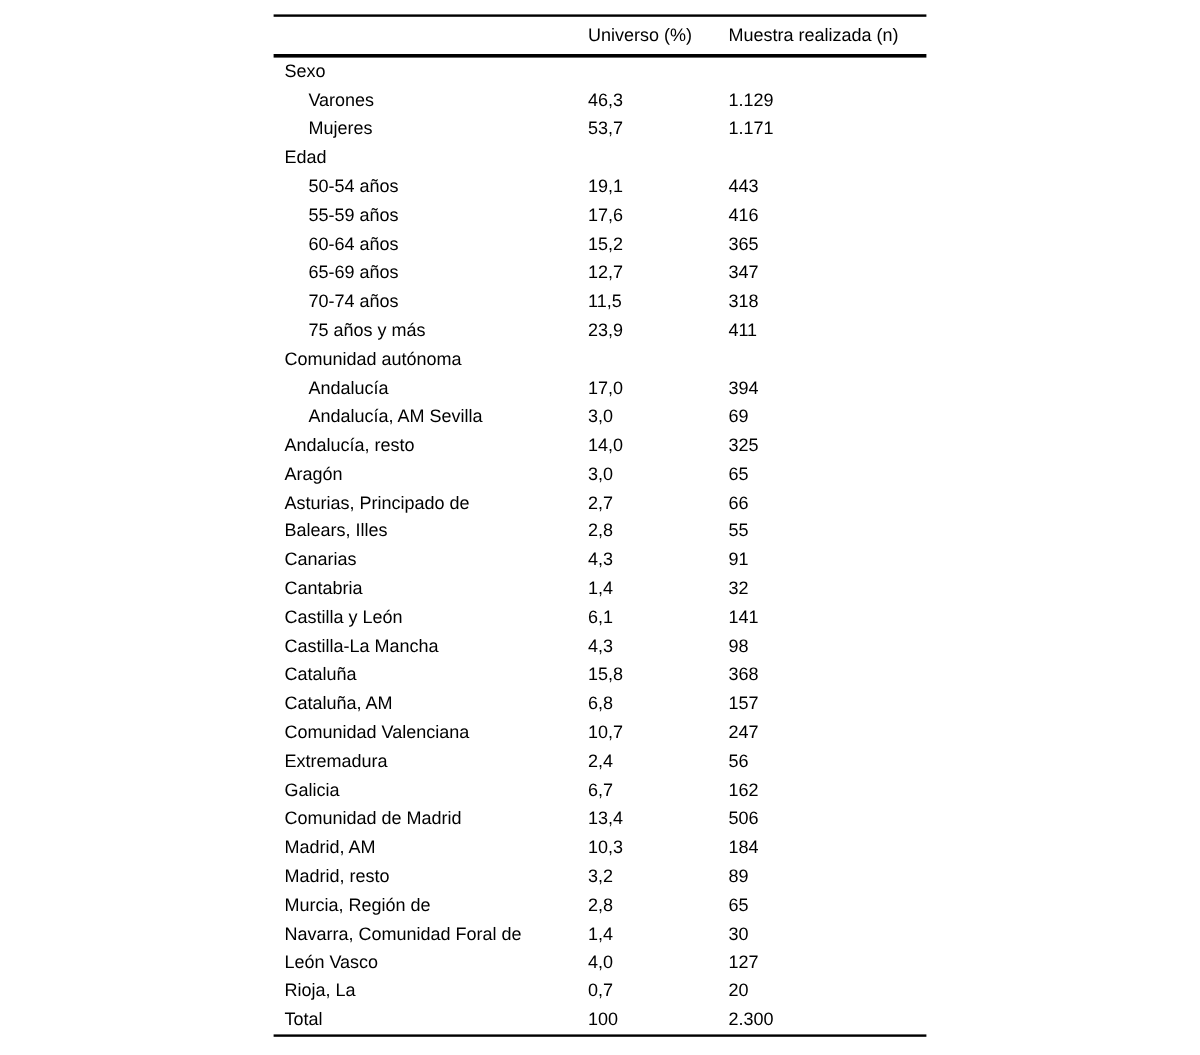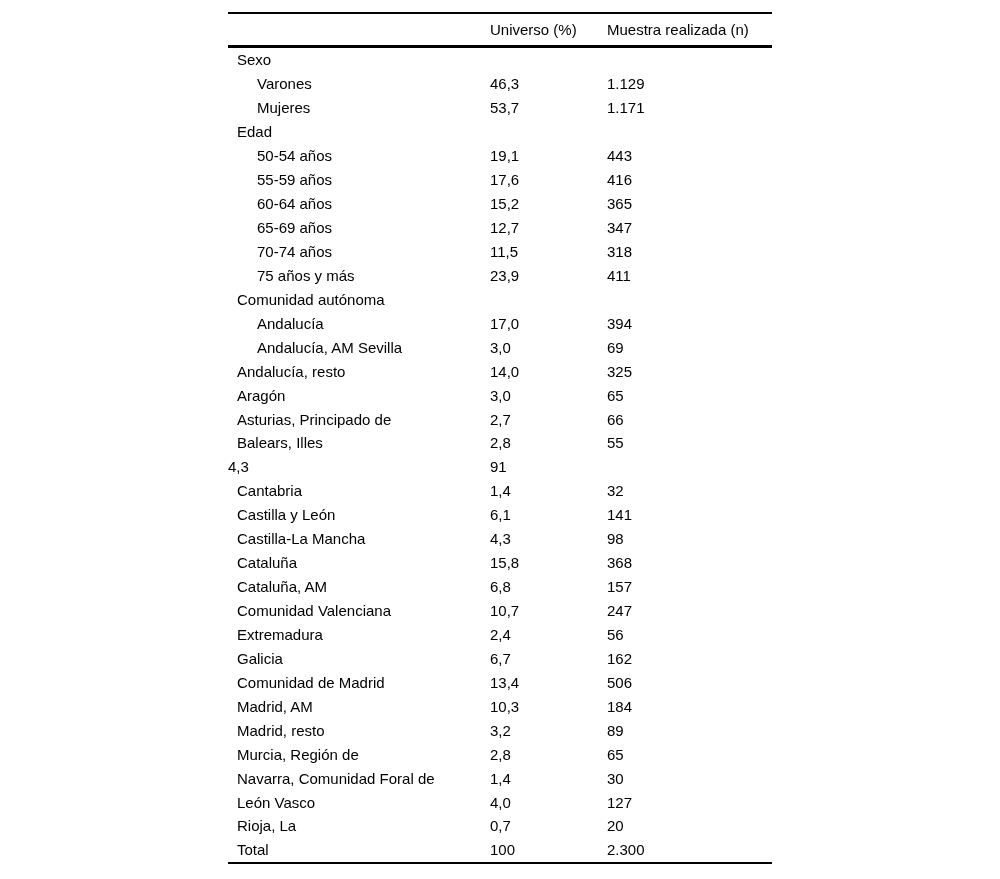--- a/index.html
+++ b/index.html
@@ -156,20 +156,21 @@
         <div class="cell label">Asturias, Principado de</div>
         <div class="cell universo">2,7</div>
         <div class="cell muestra">66</div>
       </div>
       <div class="row flush">
         <div class="cell label">Balears, Illes</div>
         <div class="cell universo">2,8</div>
         <div class="cell muestra">55</div>
       </div>
       <div class="row flush">
+        <div class="cell label">Canarias</div>
         <div class="cell universo">4,3</div>
         <div class="cell muestra">91</div>
       </div>
       <div class="row flush">
         <div class="cell label">Cantabria</div>
         <div class="cell universo">1,4</div>
         <div class="cell muestra">32</div>
       </div>
       <div class="row flush">
         <div class="cell label">Castilla y León</div>

